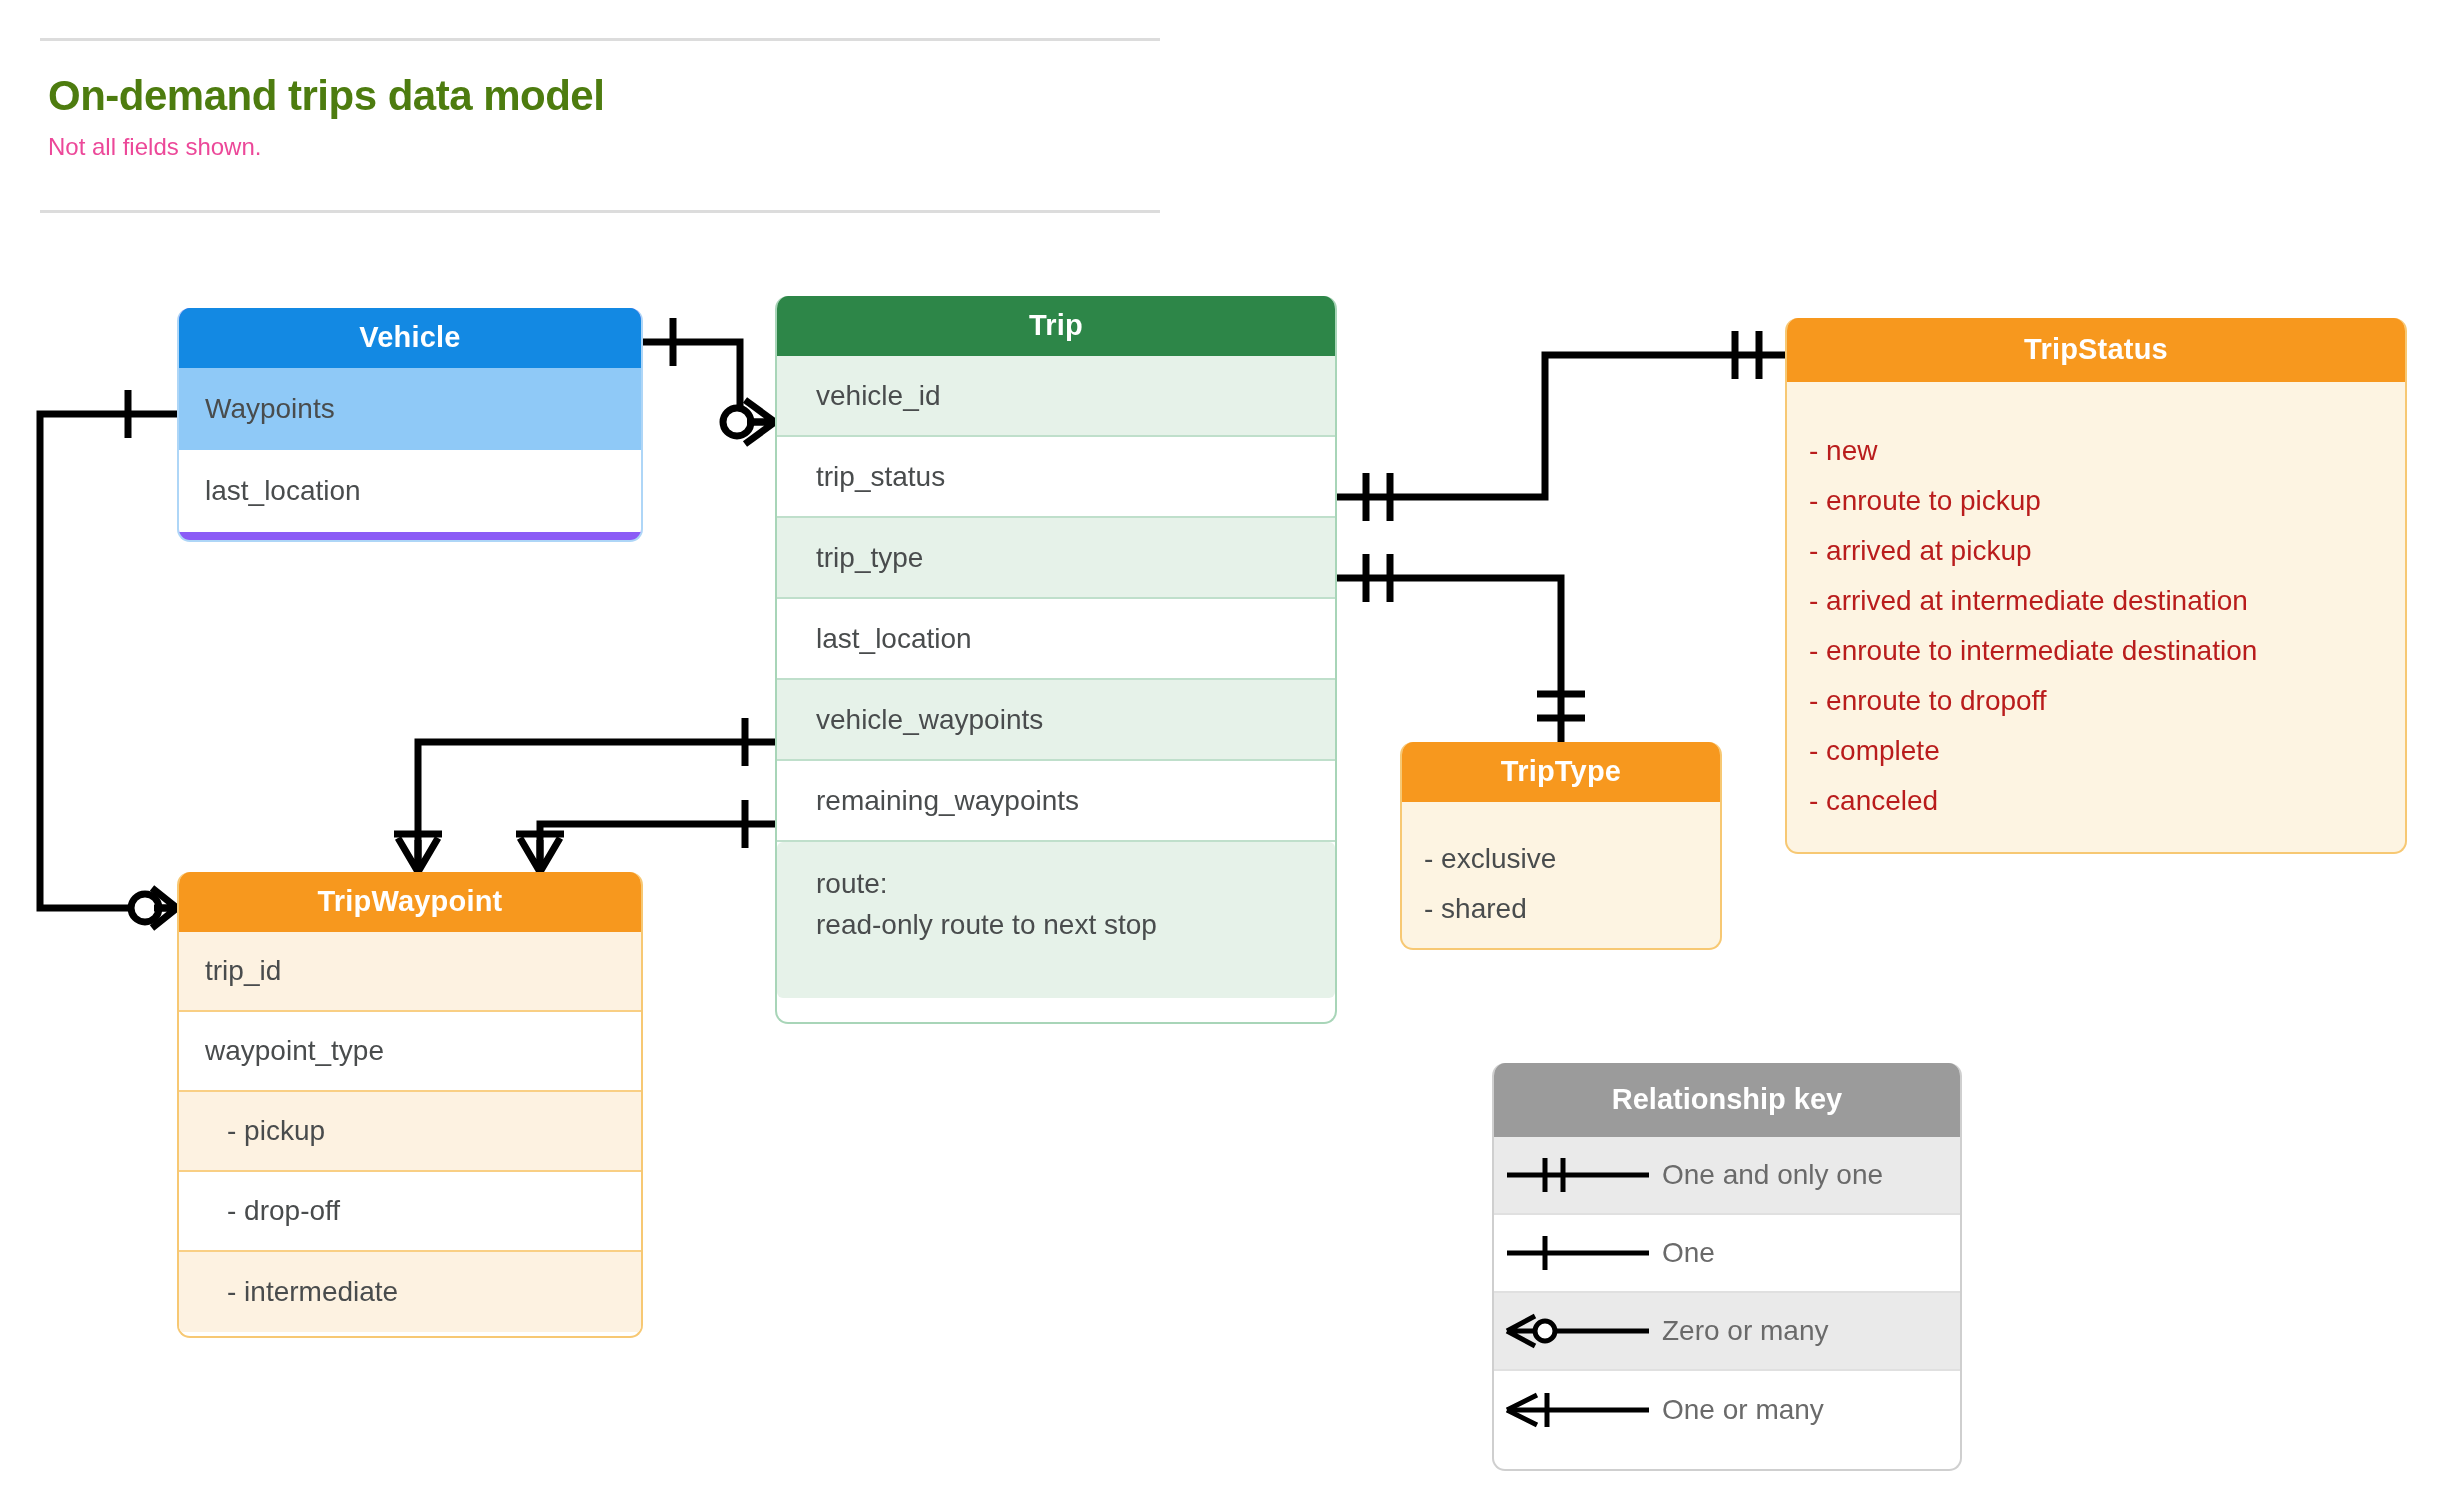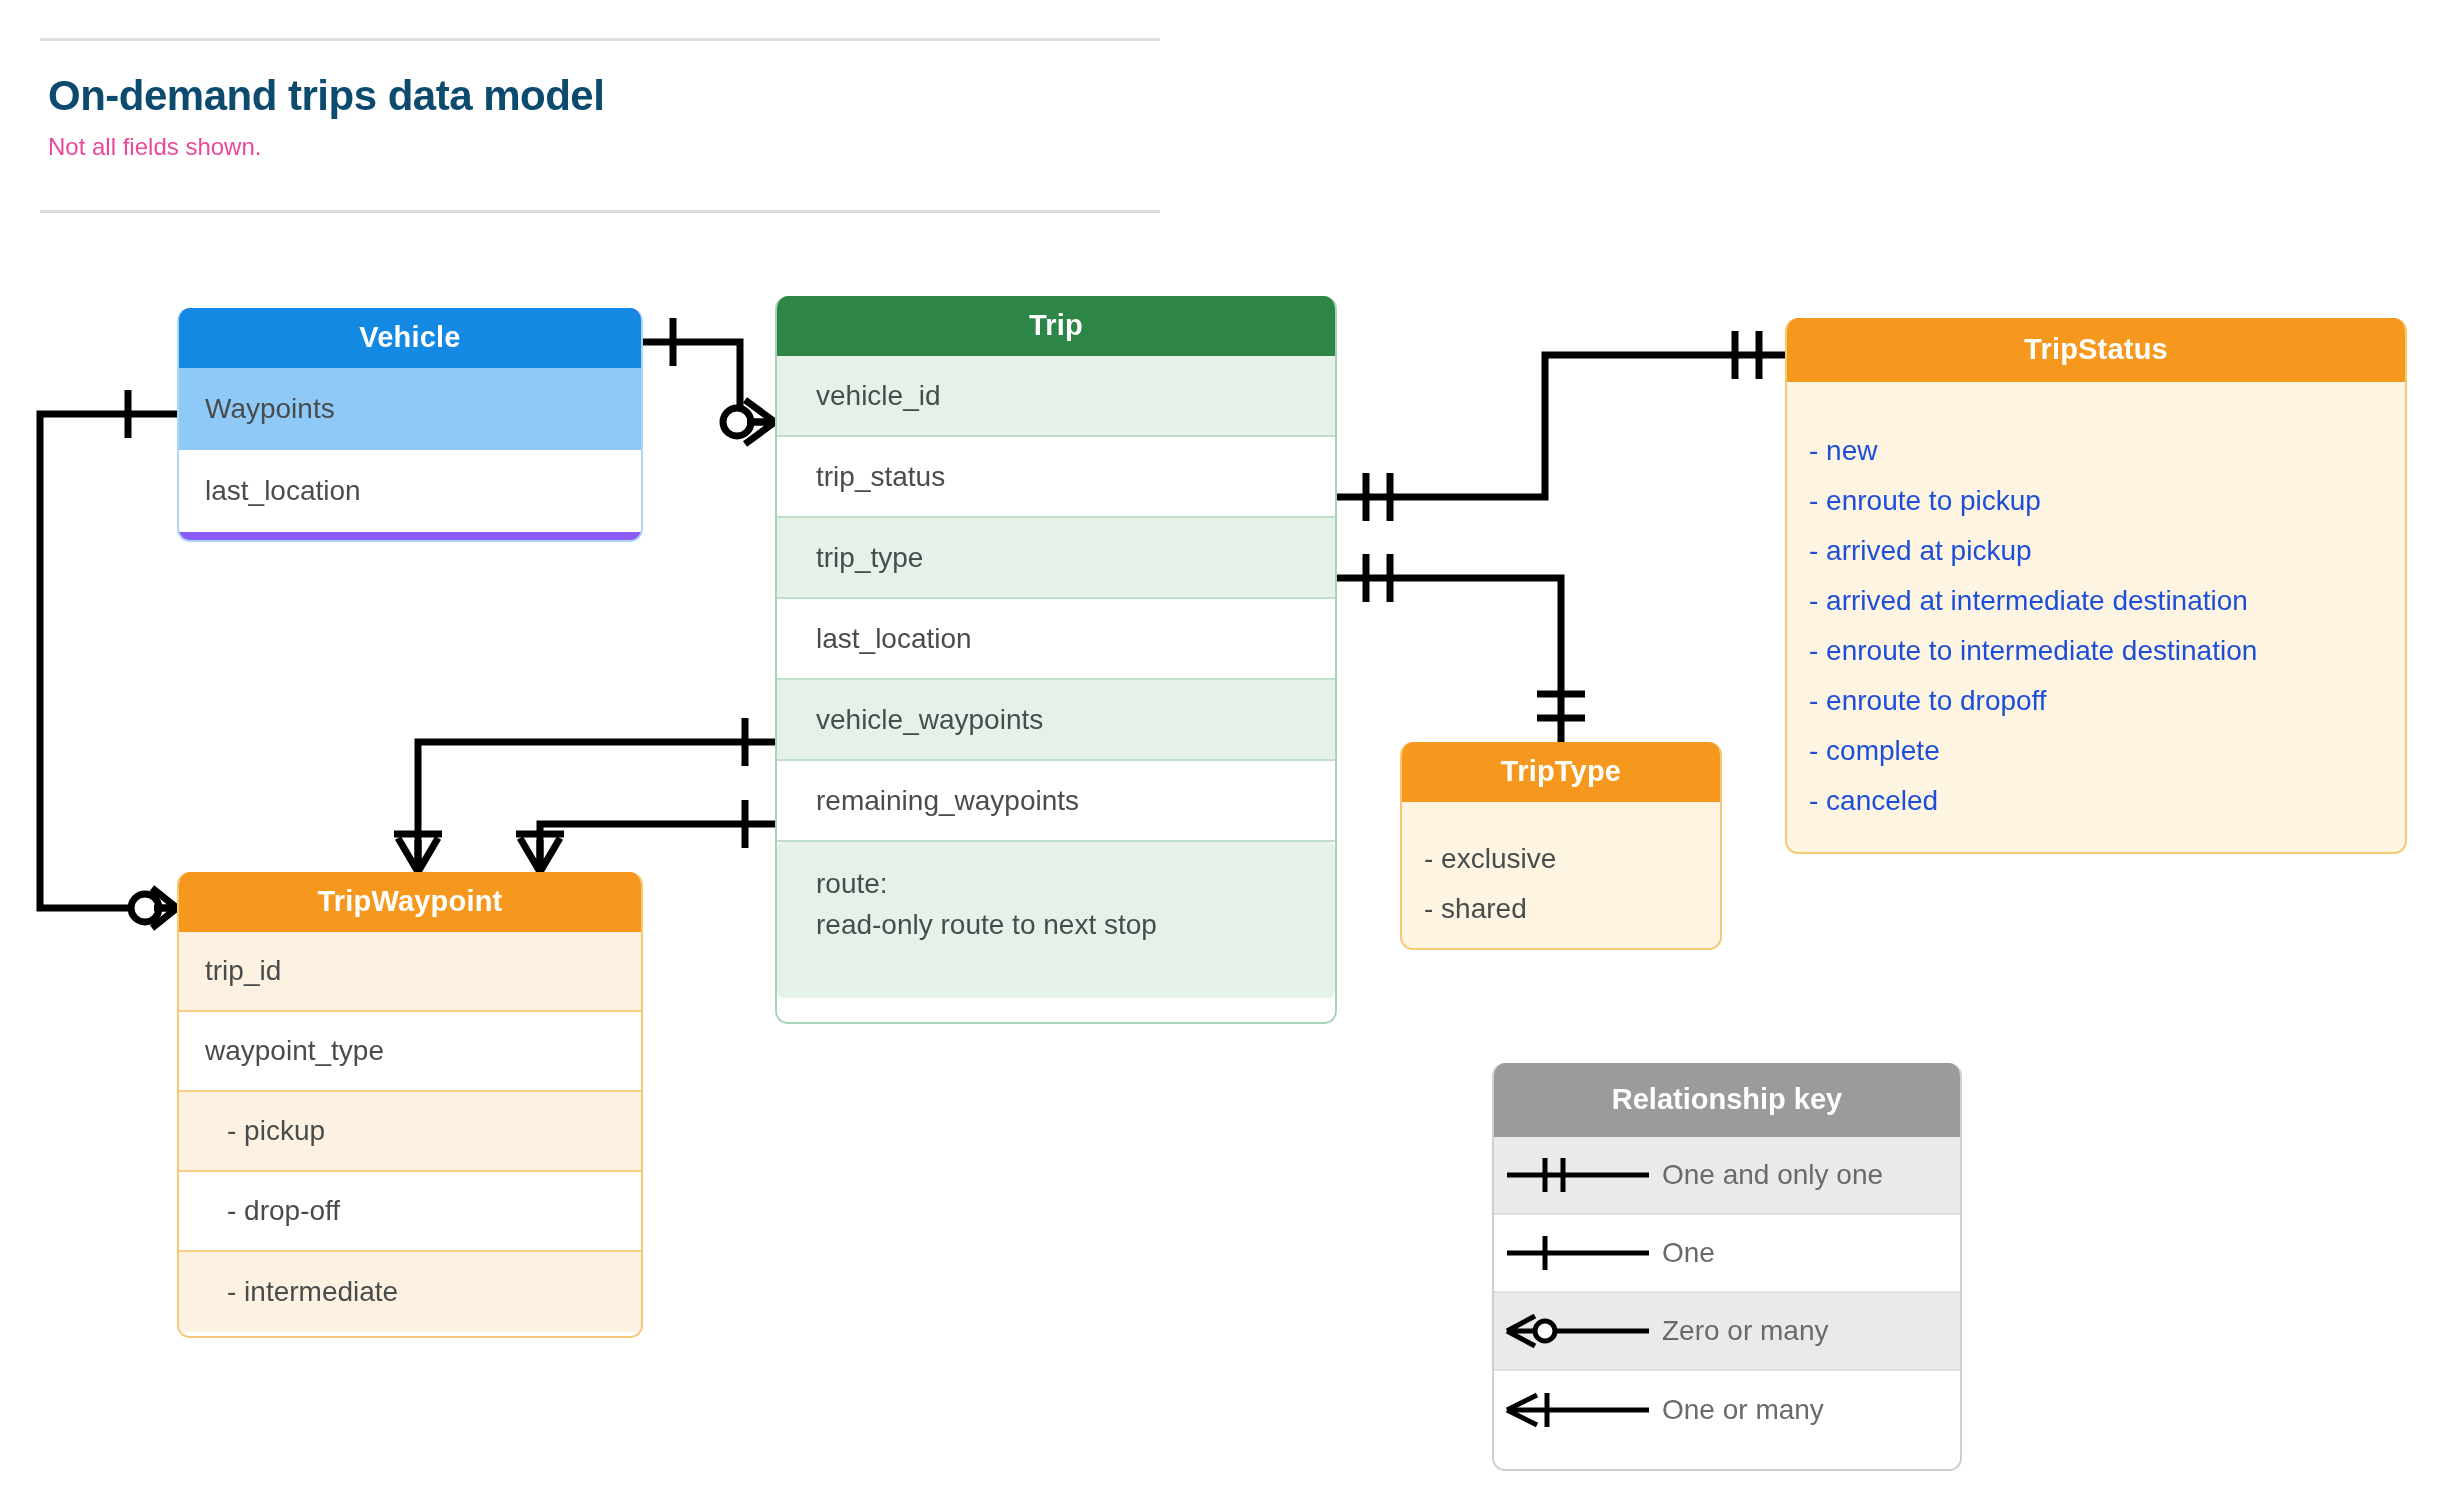--- a/index.html
+++ b/index.html
@@ -10,21 +10,21 @@
     overflow: hidden;
   }
   #stage { position: relative; width: 2445px; height: 1502px; }
 
   
   .rule { position: absolute; left: 40px; width: 1120px; height: 3px; background: #dcdcdc; }
   .rule.top { top: 38px; }
   .rule.bot { top: 210px; }
   .page-title {
     position: absolute; left: 48px; top: 72px;
-    font-size: 42px; font-weight: 700; color: #0c4a6e; letter-spacing: -0.5px;
+    font-size: 42px; font-weight: 700; color: #4d7c0f; letter-spacing: -0.5px;
   }
   .page-sub {
     position: absolute; left: 48px; top: 133px;
     font-size: 24px; font-weight: 400; color: #ec4899;
   }
 
   
   .entity { position: absolute; border-radius: 13px; overflow: hidden; }
   .entity .ehead {
     text-align: center; color: #ffffff; font-weight: 700;
@@ -53,21 +53,21 @@
   #trip .erow { border-bottom: 2px solid #bfdfcb; height: 81px; padding-left: 39px; }
   #trip .erow.alt { background: #e6f2e9; }
   #trip .erow.plain { background: #ffffff; }
   #trip .erow.last { border-bottom: none; height: 156px; background: #e6f2e9; }
 
   
   #tripstatus { left: 1785px; top: 318px; width: 622px; height: 536px;
                 border: 2px solid #f7c873; border-top: none; background: #fdf4e2; }
   #tripstatus .ehead { height: 66px; background: #f7981e; margin: -2px -2px 16px -2px; }
   #tripstatus .elist { padding: 28px 0 0 22px; }
-  #tripstatus .eitem { font-size: 28px; color: #1d4ed8; line-height: 50px; }
+  #tripstatus .eitem { font-size: 28px; color: #b91c1c; line-height: 50px; }
 
   
   #triptype { left: 1400px; top: 742px; width: 322px; height: 208px;
               border: 2px solid #f7c873; border-top: none; background: #fdf4e2; }
   #triptype .ehead { height: 62px; background: #f7981e; margin: -2px -2px 8px -2px; }
   #triptype .elist { padding: 24px 0 0 22px; }
   #triptype .eitem { font-size: 28px; color: #494c4d; line-height: 50px; }
 
   
   #tripwaypoint { left: 177px; top: 872px; width: 466px; height: 466px;

